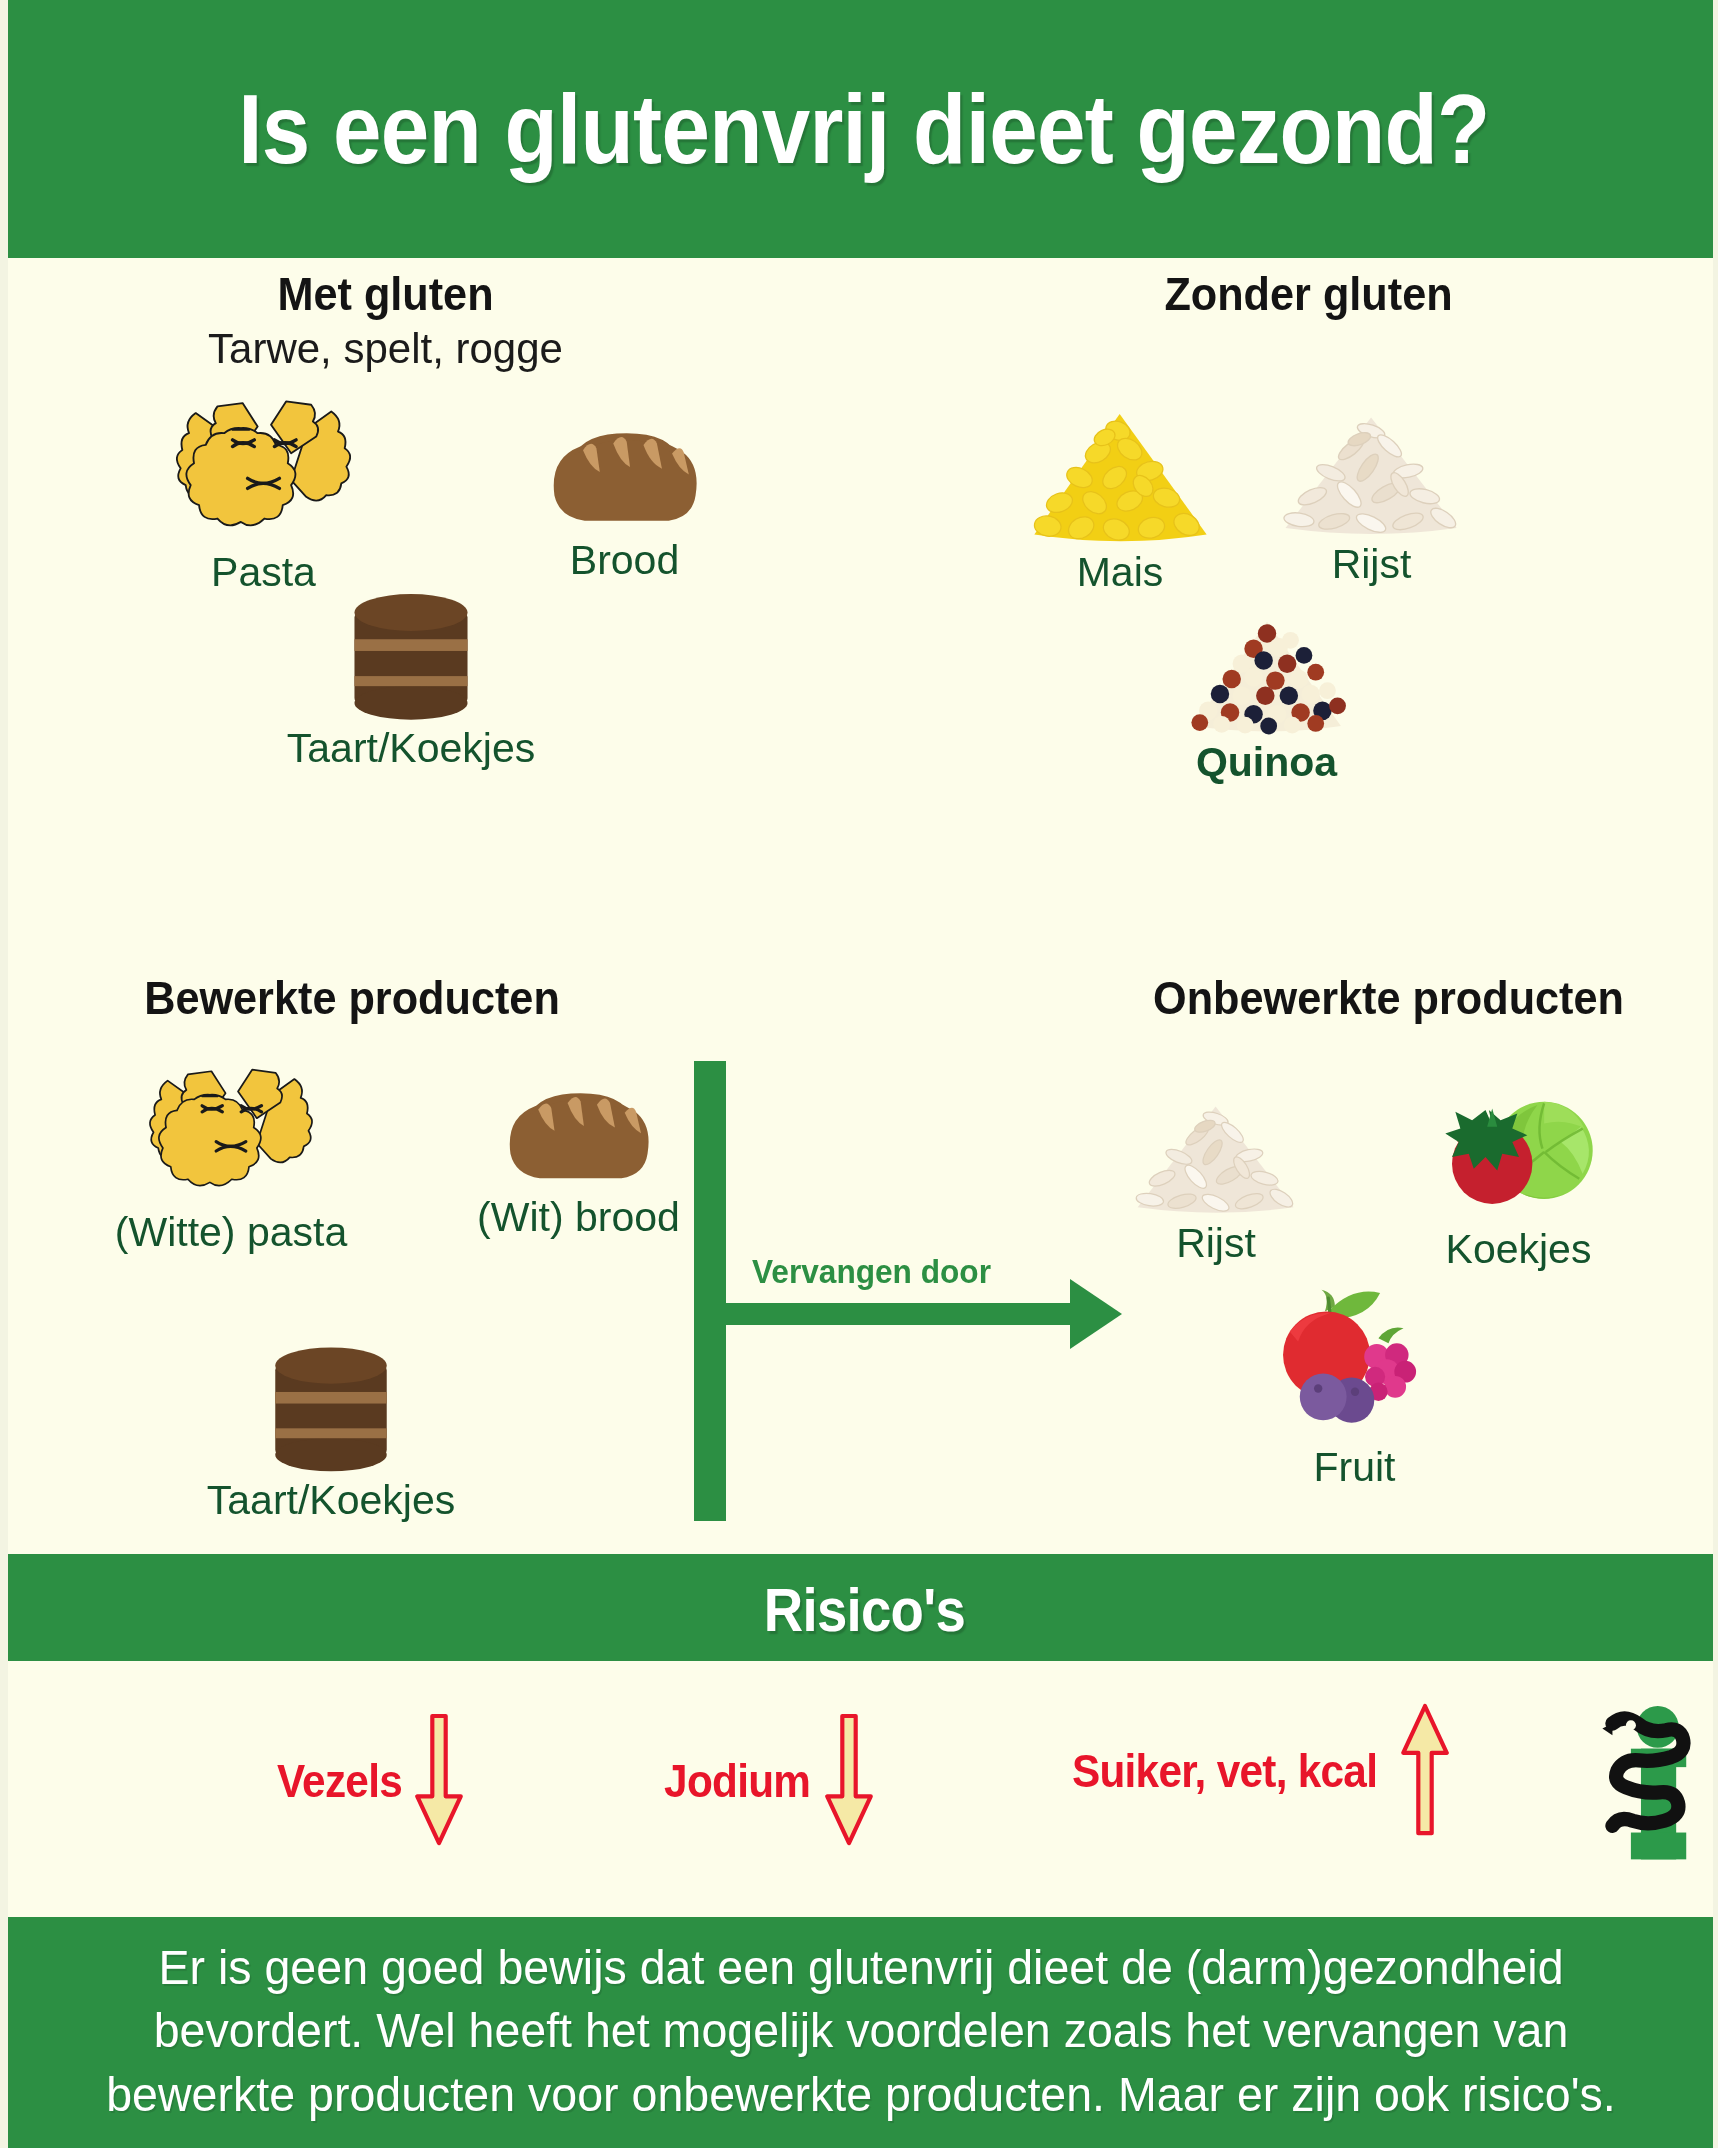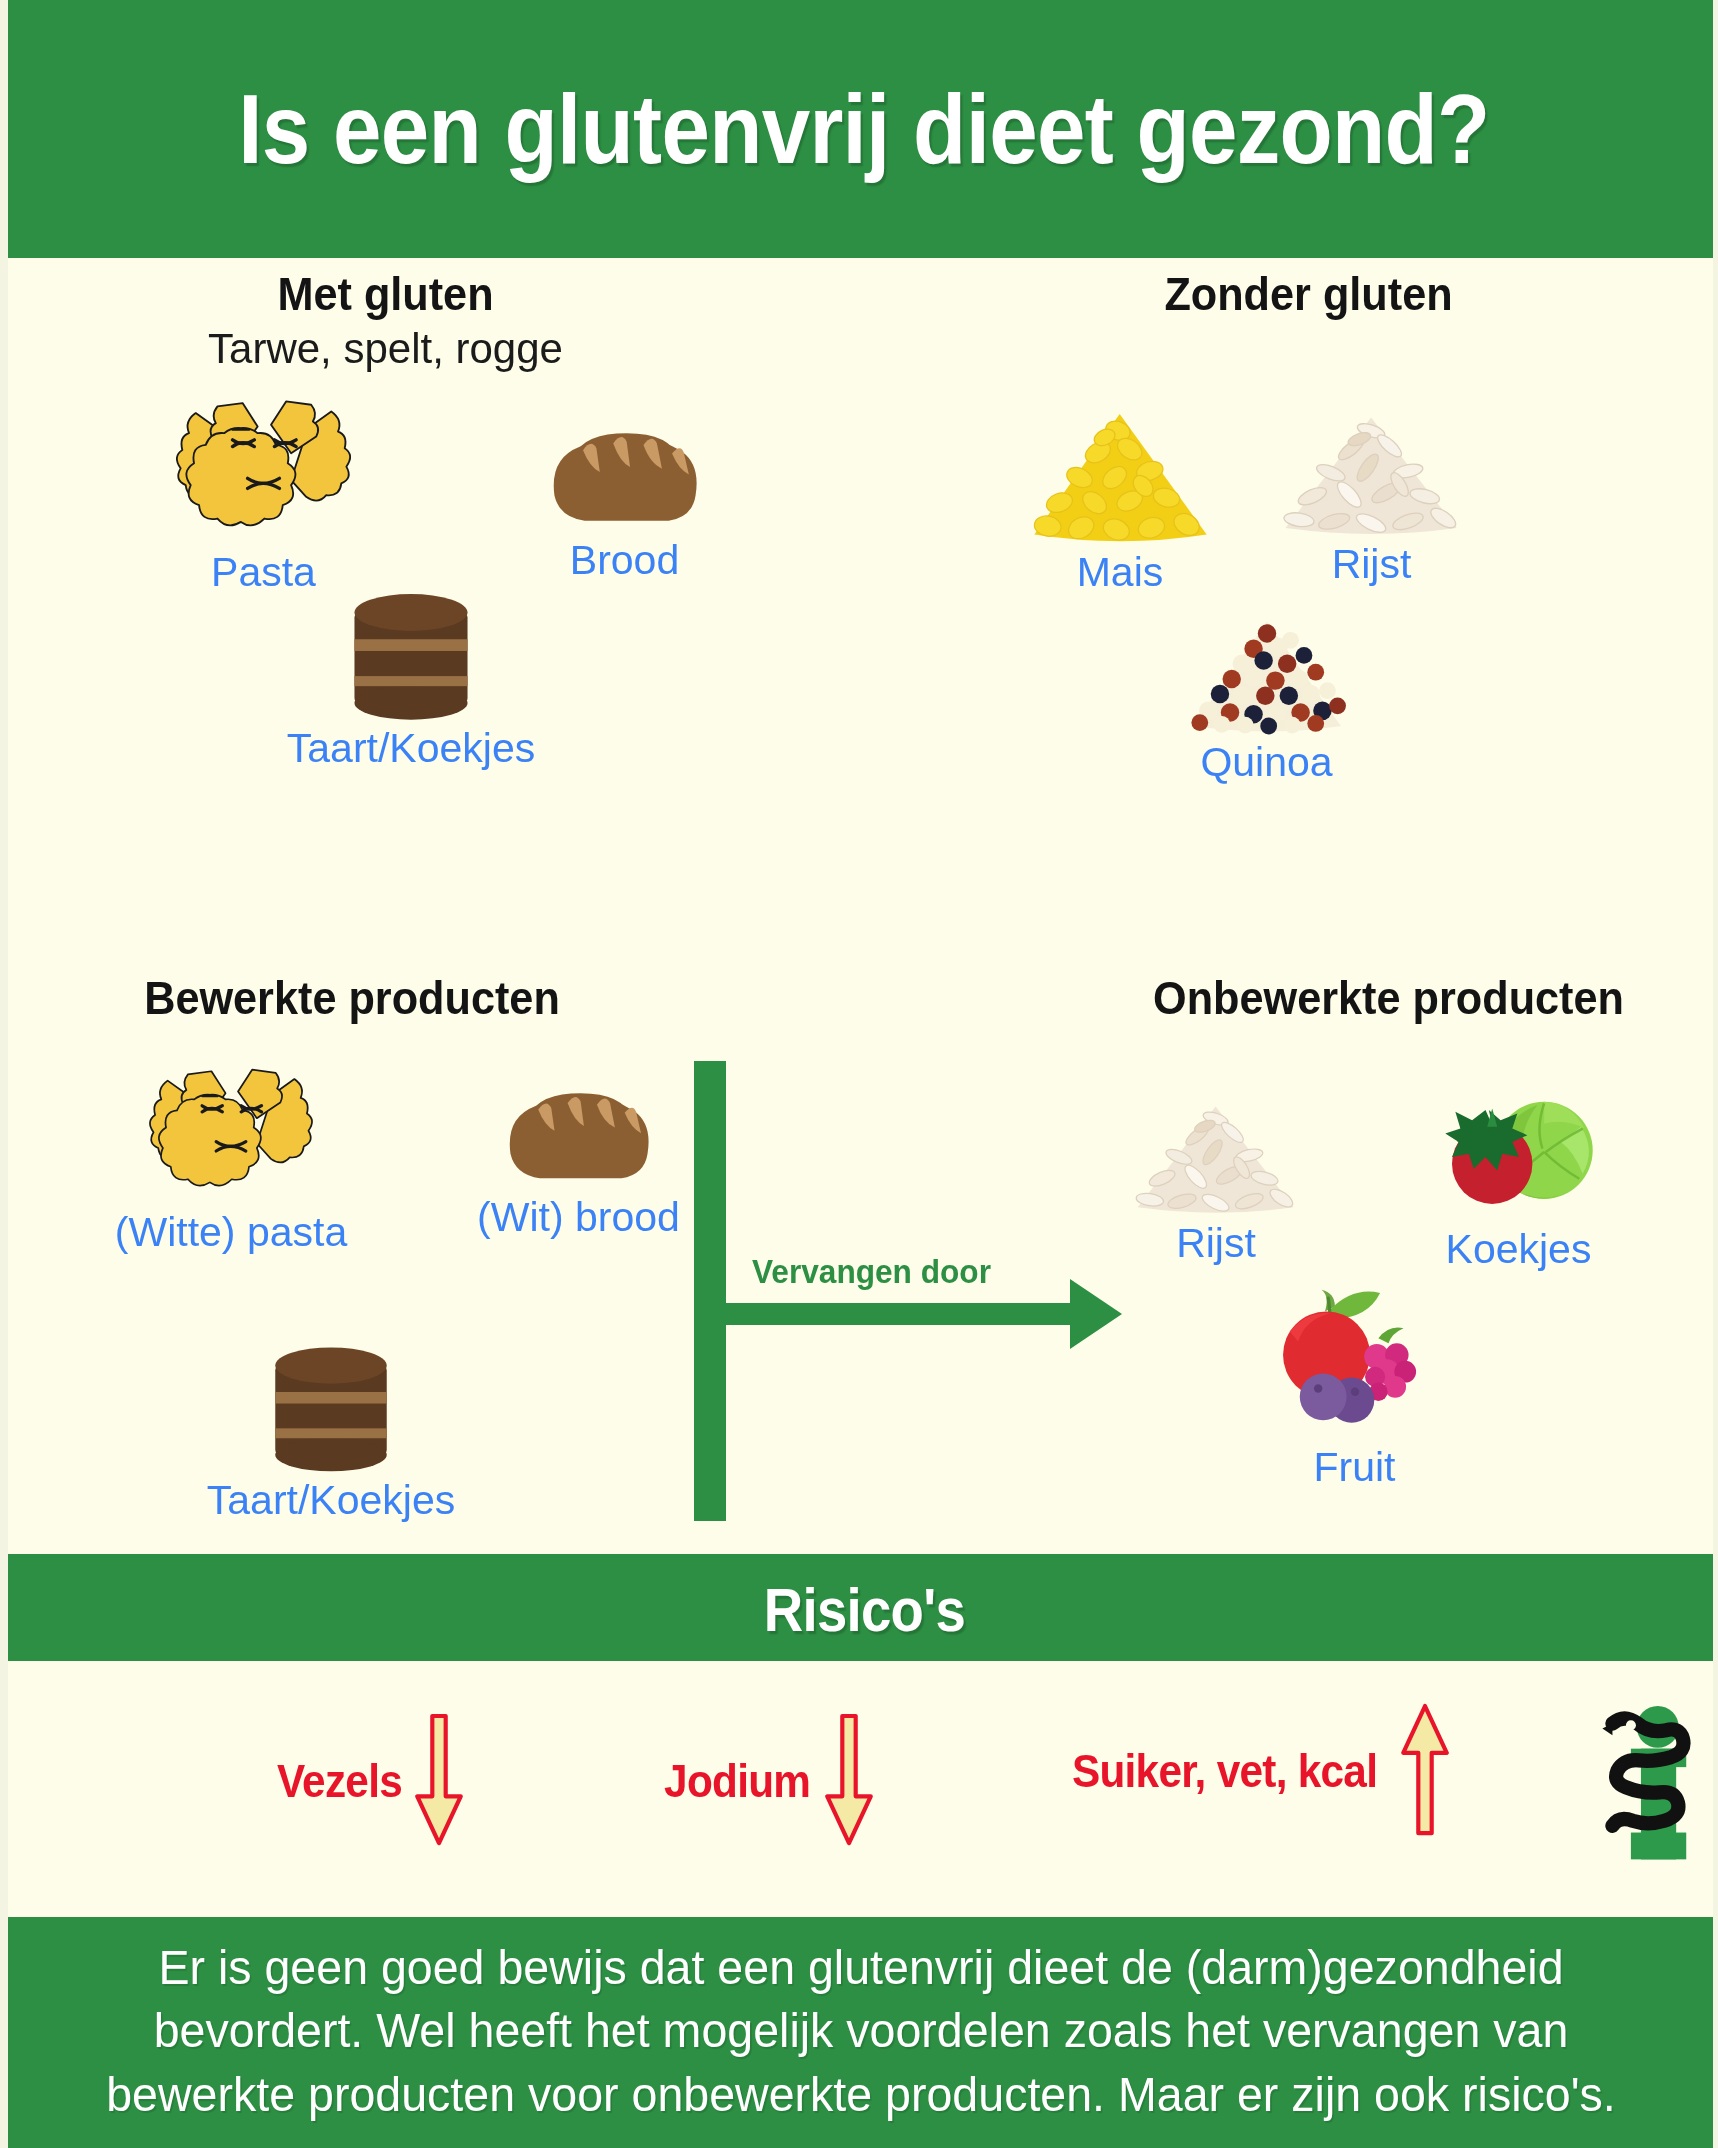--- a/index.html
+++ b/index.html
@@ -57,21 +57,21 @@
     font-weight:bold;color:#141414;font-size:47px;
     transform:scaleX(.92);white-space:nowrap;
   }
   .col-sub{
     position:absolute;text-align:center;color:#1b1b1b;
     font-size:42px;white-space:nowrap;
   }
 
   .item{position:absolute;text-align:center;}
   .item .label{
-    font-size:41px;color:#3b82f6;white-space:nowrap;
+    font-size:41px;color:#14532d;white-space:nowrap;
     margin-top:1.7px;display:block;
   }
   .art{display:block;margin:0 auto;}
 
   
   .vbar{position:absolute;background:#2c8f43;}
   .hbar{position:absolute;background:#2c8f43;}
   .arrowhead{position:absolute;width:0;height:0;
     border-top:35px solid transparent;
     border-bottom:35px solid transparent;
@@ -197,21 +197,21 @@
           <ellipse cx="112" cy="136" rx="19" ry="8" fill="#faf6ee" transform="rotate(26 112 136)"></ellipse>
           <ellipse cx="156" cy="134" rx="19" ry="8" fill="#efe5d5" transform="rotate(-20 156 134)"></ellipse>
           <ellipse cx="198" cy="130" rx="17" ry="8" fill="#f6f0e5" transform="rotate(34 198 130)"></ellipse>
           <ellipse cx="98" cy="36" rx="14" ry="6.5" fill="#e6d8c2" transform="rotate(-20 98 36)"></ellipse>
           <ellipse cx="146" cy="90" rx="16" ry="7" fill="#f1e7d8" transform="rotate(58 146 90)"></ellipse>
         </g>
       </svg>
       <span class="label">Rijst</span>
     </div>
 
-    <div class="item" style="left:1120px;top:357px;width:277px;">
+    <div class="item" style="left:1120px;top:357px;width:277px;font-weight:bold;">
       <svg class="art" width="168" height="122" viewBox="0 0 200 145">
         <path d="M100 8 L188 132 Q102 145 12 132 Z" fill="#f5eed8"></path>
         <g>
           <circle cx="100" cy="22" r="11" fill="#8e3020"></circle>
           <circle cx="84" cy="40" r="11" fill="#a03b22"></circle>
           <circle cx="114" cy="38" r="11" fill="#f7f0d8"></circle>
           <circle cx="128" cy="30" r="10" fill="#f7f0d8"></circle>
           <circle cx="70" cy="58" r="11" fill="#f7f0d8"></circle>
           <circle cx="96" cy="54" r="11" fill="#1c2038"></circle>
           <circle cx="124" cy="58" r="11" fill="#8e3020"></circle>

